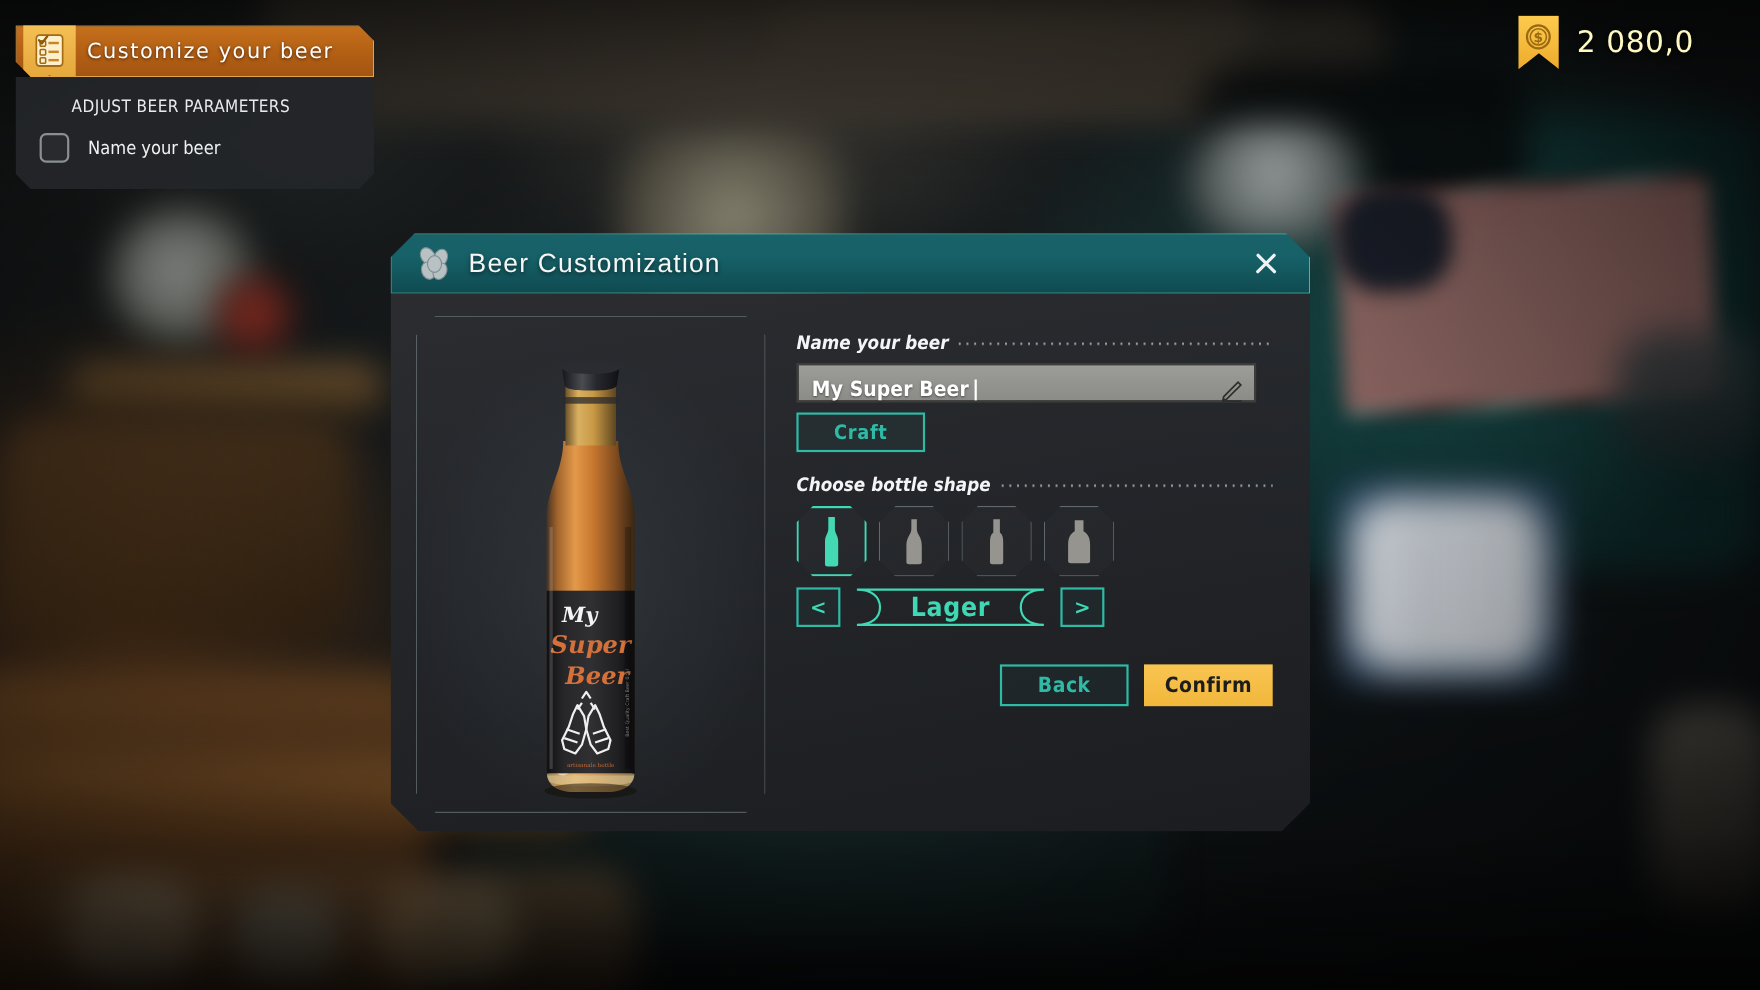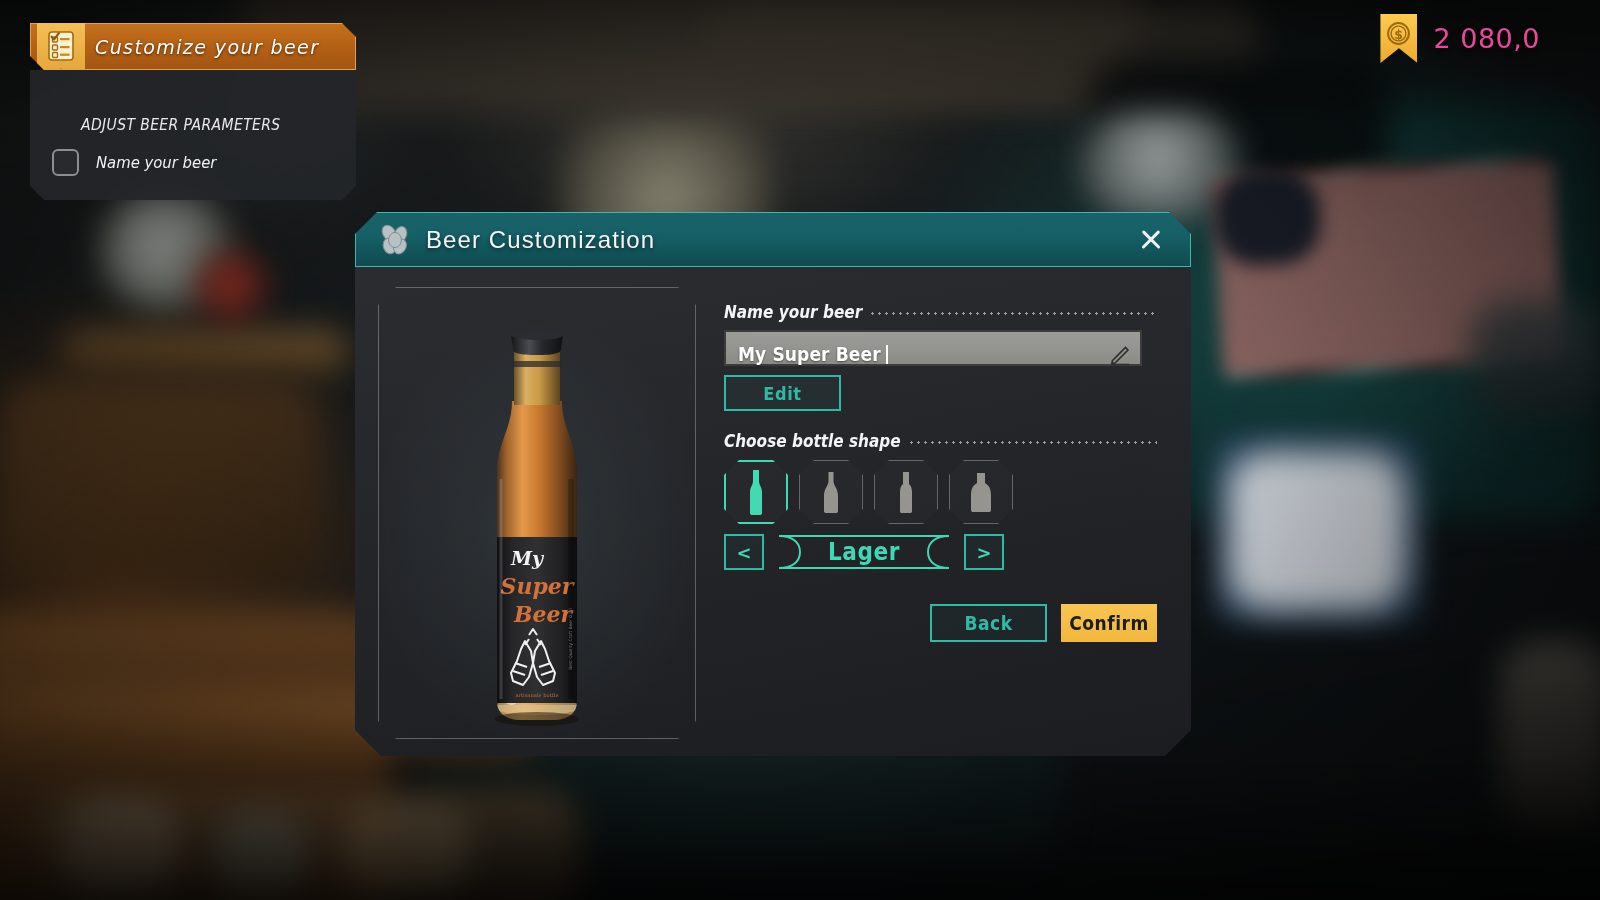--- a/index.html
+++ b/index.html
@@ -77,21 +77,21 @@
   .b-rightbox2 { left: 1500px; top: 640px; width: 110px; height: 190px;
     background: linear-gradient(180deg,#8b8376,#3b372f); opacity: .55; }
   .bg-vignette {
     position: absolute; inset: 0;
     background:
       radial-gradient(ellipse 950px 620px at 50% 48%, rgba(0,0,0,0) 40%, rgba(0,0,0,.55) 100%),
       linear-gradient(180deg, rgba(0,0,0,.55) 0%, rgba(0,0,0,0) 14%, rgba(0,0,0,0) 84%, rgba(0,0,0,.6) 100%);
   }
 
   
-  .quest { position: absolute; left: 30px; top: 23px; width: 326px; font-style: italic; }
+  .quest { position: absolute; left: 14px; top: 23px; width: 326px; }
   .quest-head {
     position: relative; height: 47px;
     background: linear-gradient(180deg,#c4701c 0%, #b35f14 55%, #a35512 100%);
     border: 1px solid #e2a24e;
     clip-path: polygon(0 0, calc(100% - 14px) 0, 100% 14px, 100% 100%, 14px 100%, 0 calc(100% - 14px));
     display: flex; align-items: center;
   }
   .quest-title {
     margin-left: 64px; color: #fff; font-size: 19px; letter-spacing: 1.4px;
     text-shadow: 0 1px 3px rgba(0,0,0,.65);
@@ -106,21 +106,20 @@
   .quest-ribbon svg { position: absolute; left: 11px; top: 13px; }
   .quest-body {
     background: rgba(36,38,41,.93);
     clip-path: polygon(0 0, 100% 0, 100% calc(100% - 14px), calc(100% - 14px) 100%, 14px 100%, 0 calc(100% - 14px));
     padding: 18px 0 24px 0;
   }
   .quest-sub {
     color: #e9eaec; font-size: 15.5px; letter-spacing: .4px;
     margin-left: 51px; font-family: "DejaVu Sans Condensed","Liberation Sans", sans-serif;
     font-weight: 400;
-    margin-top: 28px;
   }
   .quest-obj { display: flex; align-items: center; margin-top: 15px; margin-left: 22px; }
   .quest-check {
     width: 27px; height: 27px; border: 2px solid #8b8f94; border-radius: 6px;
     background: rgba(255,255,255,.03);
   }
   .quest-obj-label {
     margin-left: 17px; color: #f0f1f2; font-size: 16.5px;
     font-family: "DejaVu Sans Condensed","Liberation Sans", sans-serif;
   }
@@ -128,21 +127,21 @@
   
   .money { position: absolute; right: 60px; top: 14px; display: flex; align-items: center; }
   .money-ribbon {
     position: relative; width: 37px; height: 49px;
     background: linear-gradient(180deg,#fbc council,#f0b434);
     background: linear-gradient(180deg,#fdcb4e,#eeab2c);
     clip-path: polygon(0 0, 100% 0, 100% 100%, 50% 70%, 0 100%);
   }
   .money-ribbon svg { position: absolute; left: 6px; top: 7px; }
   .money-value {
-    margin-left: 16px; color: #ec4899; font-size: 27px; letter-spacing: .5px;
+    margin-left: 16px; color: #fef9c3; font-size: 27px; letter-spacing: .5px;
     font-family: "DejaVu Sans", sans-serif; font-weight: 400;
     text-shadow: 0 2px 5px rgba(0,0,0,.8);
   }
 
   
   .dialog { position: absolute; left: 355px; top: 212px; width: 836px; }
   .dlg-header {
     position: relative; height: 55px;
     background: linear-gradient(180deg,#1a6269 0%, #166067 40%, #0f4b51 100%);
     border: 1px solid #3fb7ae;
@@ -255,21 +254,21 @@
 
   .actions { display: flex; justify-content: flex-end; gap: 14px; margin-top: 33px; }
   .btn-back {
     width: 117px; height: 38px; border: 2px solid #2fbaa6;
     background: rgba(47,186,166,.04); color: #2fbaa6;
     font-size: 19px; font-weight: bold; letter-spacing: .5px;
     font-family: "DejaVu Sans Condensed","Liberation Sans", sans-serif;
     display: flex; align-items: center; justify-content: center;
   }
   .btn-confirm {
-    width: 96px; height: 38px; border: none;
+    width: 117px; height: 38px; border: none;
     background: linear-gradient(180deg,#f8c551,#f2b73c);
     color: #1d1d1d; font-size: 19px; font-weight: bold; letter-spacing: .5px;
     font-family: "DejaVu Sans Condensed","Liberation Sans", sans-serif;
     display: flex; align-items: center; justify-content: center;
   }
 </style>
 </head>
 <body>
 
 <div id="root">
@@ -443,21 +442,21 @@
         </div>
         <div class="name-input">
           <span class="name-value">My Super Beer</span>
           <span class="caret"></span>
           <svg class="pencil" viewBox="0 0 24 24">
             <path d="M4.5 18.5 L17.5 5.5 L20 8 L7 21 L3.8 21.6 Z" fill="none" stroke="#2d2d2d" stroke-width="1.6"></path>
             <path d="M3 22.6 L21 22.6" stroke="#2d2d2d" stroke-width="1.5"></path>
           </svg>
         </div>
 
-        <div class="btn-edit">Edit</div>
+        <div class="btn-edit">Craft</div>
 
         <div class="field-label-row" style="margin-top:20px">
           <div class="field-label">Choose bottle shape</div>
           <div class="dots"></div>
         </div>
         <div class="shapes">
           <div class="shape sel">
             <div class="shape-frame"></div>
             <svg width="26" height="48" viewBox="0 0 26 48">
               <path d="M10 2 L16 2 L16 13 C16 17, 19 19, 19 24 L19 45 C19 46.5, 18 47, 16.5 47

